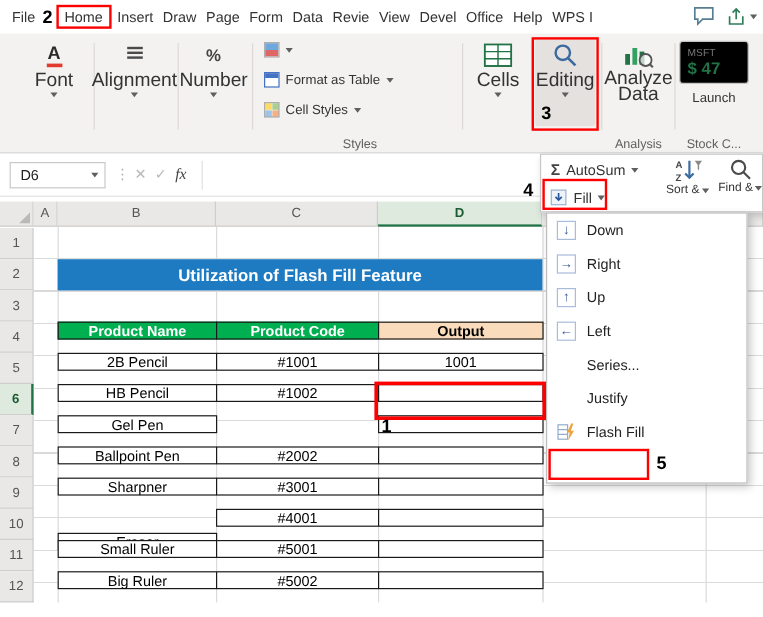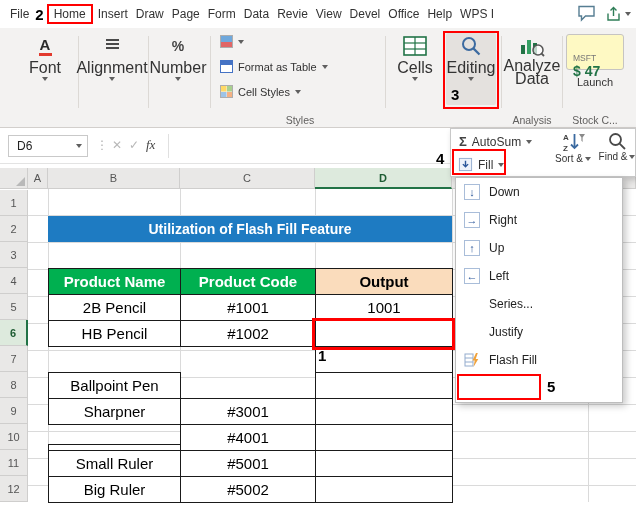--- a/index.html
+++ b/index.html
@@ -25,21 +25,21 @@
   .font-ic{display:flex;flex-direction:column;align-items:center}
   .font-ic b{font-size:15px;color:#2b2b2b;line-height:15px}
   .redbar{width:13px;height:3px;background:#e23a2e;margin-top:1px}
   .align-wrap{display:flex;align-items:flex-start;padding-top:6px;height:26px}
   .align-ic{width:13px;height:2px;background:#4a4a4a;box-shadow:0 4px 0 #4a4a4a,0 8px 0 #4a4a4a}
   .pct-ic{font-size:14px;font-weight:700;color:#444}
   .ic-cf{width:13px;height:13px;border:1px solid #adadad;background:linear-gradient(180deg,#6fa8dc 0 6px,#e06666 6px)}
   .ic-fat{width:13px;height:13px;border:1px solid #4472c4;background:linear-gradient(#4472c4 0 4px,#fff 4px)}
   .ic-cs{width:13px;height:13px;border:1px solid #adadad;background-image:linear-gradient(#ffd966,#ffd966),linear-gradient(#a9d08e,#a9d08e),linear-gradient(#9dc3e6,#9dc3e6),linear-gradient(#f4b183,#f4b183);background-size:50% 50%;background-position:0 0,100% 0,0 100%,100% 100%;background-repeat:no-repeat}
   .editing-open{background:#e4e1de;border-radius:2px;height:72px;width:50px}
-  .stock-card{position:absolute;left:566px;top:6px;width:58px;height:36px;border:1px solid #c6c4c2;border-radius:3px;background:#fef9c3;padding:17px 6px;line-height:13px}
+  .stock-card{position:absolute;left:566px;top:6px;width:58px;height:36px;border:1px solid #c6c4c2;border-radius:3px;background:#000000;padding:3px 6px;line-height:13px}
   .stock-card .tk{font-size:8.5px;color:#777}
   .stock-card .pr{font-size:14px;font-weight:700;color:#217346}
   .launch{position:absolute;left:566px;top:48px;width:58px;text-align:center;font-size:11px;color:#333}
 
   
   .redbox{position:absolute;border:2px solid #ff0000;z-index:40;pointer-events:none}
   .astep{position:absolute;font-size:15px;font-weight:700;color:#000;z-index:41}
 
   
   .fbar{position:absolute;left:0;top:128px;width:636px;height:36px;background:#fff;border-bottom:1px solid #e3e3e3}
@@ -52,21 +52,21 @@
   
   .corner{position:absolute;left:0;top:168px;width:28px;height:21px;background:#e9e8e7;border-right:1px solid #cfcecd;border-bottom:1px solid #cfcecd}
   .corner:after{content:"";position:absolute;right:2px;bottom:2px;border-left:9px solid transparent;border-bottom:9px solid #b9b9b9}
   .colh{position:absolute;top:168px;height:21px;background:#e9e8e7;border-right:1px solid #cfcecd;border-bottom:1px solid #cfcecd;font-size:11px;color:#555;display:flex;align-items:center;justify-content:center}
   .colh.sel{background:#ddeadd;border-bottom:2px solid #217346;color:#1d5c33;font-weight:700}
   .rowh{position:absolute;left:0;width:28px;height:26px;background:#e9e8e7;border-right:1px solid #cfcecd;border-bottom:1px solid #cfcecd;font-size:11px;color:#555;display:flex;align-items:center;justify-content:center}
   .rowh.sel{background:#ddeadd;border-right:2px solid #217346;color:#1d5c33;font-weight:700}
   .gridlines{position:absolute;left:28px;top:189px;width:608px;height:314px;background:repeating-linear-gradient(to bottom,transparent 0 26px,#dadada 26px 27px)}
   .vline{position:absolute;top:189px;width:1px;height:313px;background:#dadada}
   .banner{position:absolute;left:48px;top:216px;width:404px;height:26px;background:#1e7bc2;color:#fff;font-weight:700;font-size:14px;display:flex;align-items:center;justify-content:center;z-index:2}
-  .cell{position:absolute;height:27px;border:1px solid #1a1a1a;background:#fff;display:flex;align-items:center;justify-content:center;font-size:15px;color:#000;z-index:2}
+  .cell{position:absolute;height:15px;border:1px solid #1a1a1a;background:#fff;display:flex;align-items:center;justify-content:center;font-size:12px;color:#000;z-index:2}
   .c1{left:48px;width:133px}
   .c2{left:180px;width:136px}
   .c3{left:315px;width:138px}
   .thead{font-weight:700}
   .green{background:#00b050;color:#fff}
   .peach{background:#fadcbc;color:#000}
   .watermark{position:absolute;left:262px;top:454px;width:160px;height:46px;opacity:.55;z-index:3;pointer-events:none}
   .wm-logo{position:absolute;left:2px;top:5px;width:26px;height:26px;background:#2d7dc1;border-radius:6px}
   .wm-logo:before{content:"";position:absolute;left:4px;right:4px;top:11px;height:3px;background:#fff}
   .wm-logo:after{content:"";position:absolute;top:4px;bottom:4px;left:11px;width:3px;background:#fff}
@@ -267,23 +267,25 @@
   <div class="cell c3 thead peach" style="top:268px">Output</div>
 
   <div class="cell c1" style="top:294px">2B Pencil</div>
   <div class="cell c2" style="top:294px">#1001</div>
   <div class="cell c3" style="top:294px">1001</div>
 
   <div class="cell c1" style="top:320px">HB Pencil</div>
   <div class="cell c2" style="top:320px">#1002</div>
   <div class="cell c3" style="top:320px"></div>
 
+  <div class="cell c1" style="top:346px">Gel Pen</div>
   <div class="cell c3" style="top:346px"></div>
 
   <div class="cell c1" style="top:372px">Ballpoint Pen</div>
+  <div class="cell c2" style="top:372px">#2002</div>
   <div class="cell c3" style="top:372px"></div>
 
   <div class="cell c1" style="top:398px">Sharpner</div>
   <div class="cell c2" style="top:398px">#3001</div>
   <div class="cell c3" style="top:398px"></div>
 
   <div class="cell c1" style="top:444px">Eraser</div>
   <div class="cell c2" style="top:424px">#4001</div>
   <div class="cell c3" style="top:424px"></div>
 

